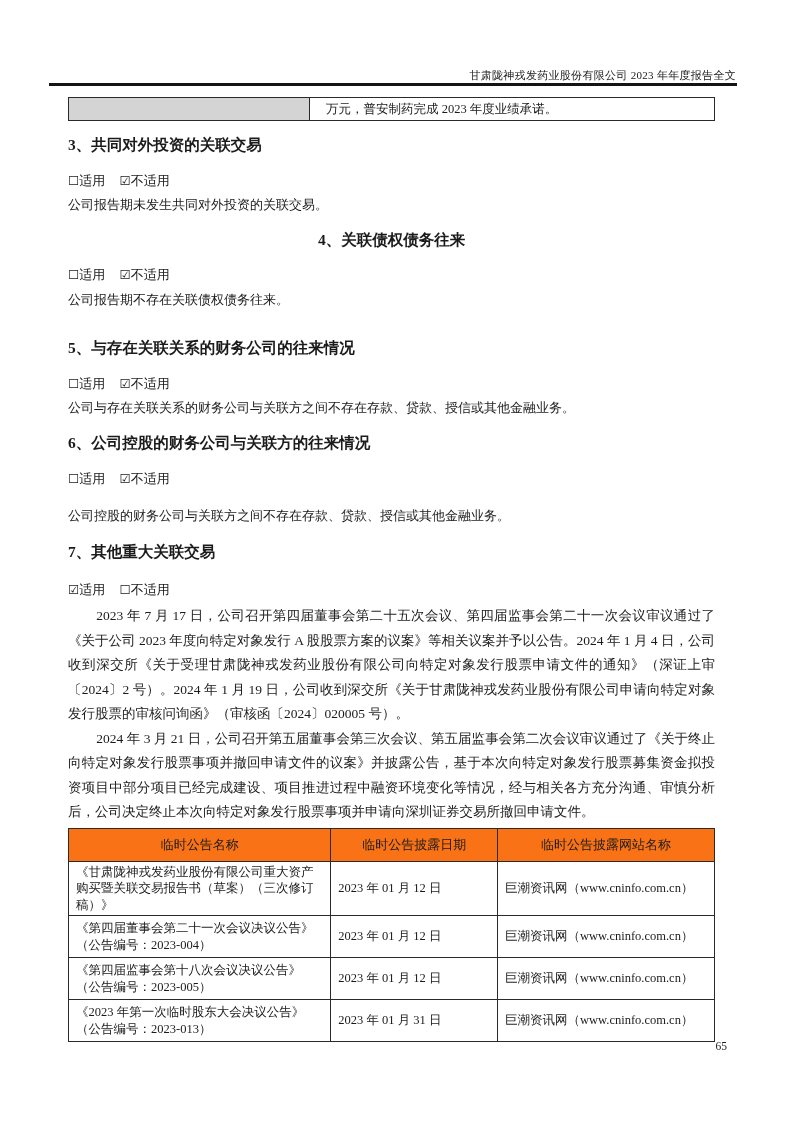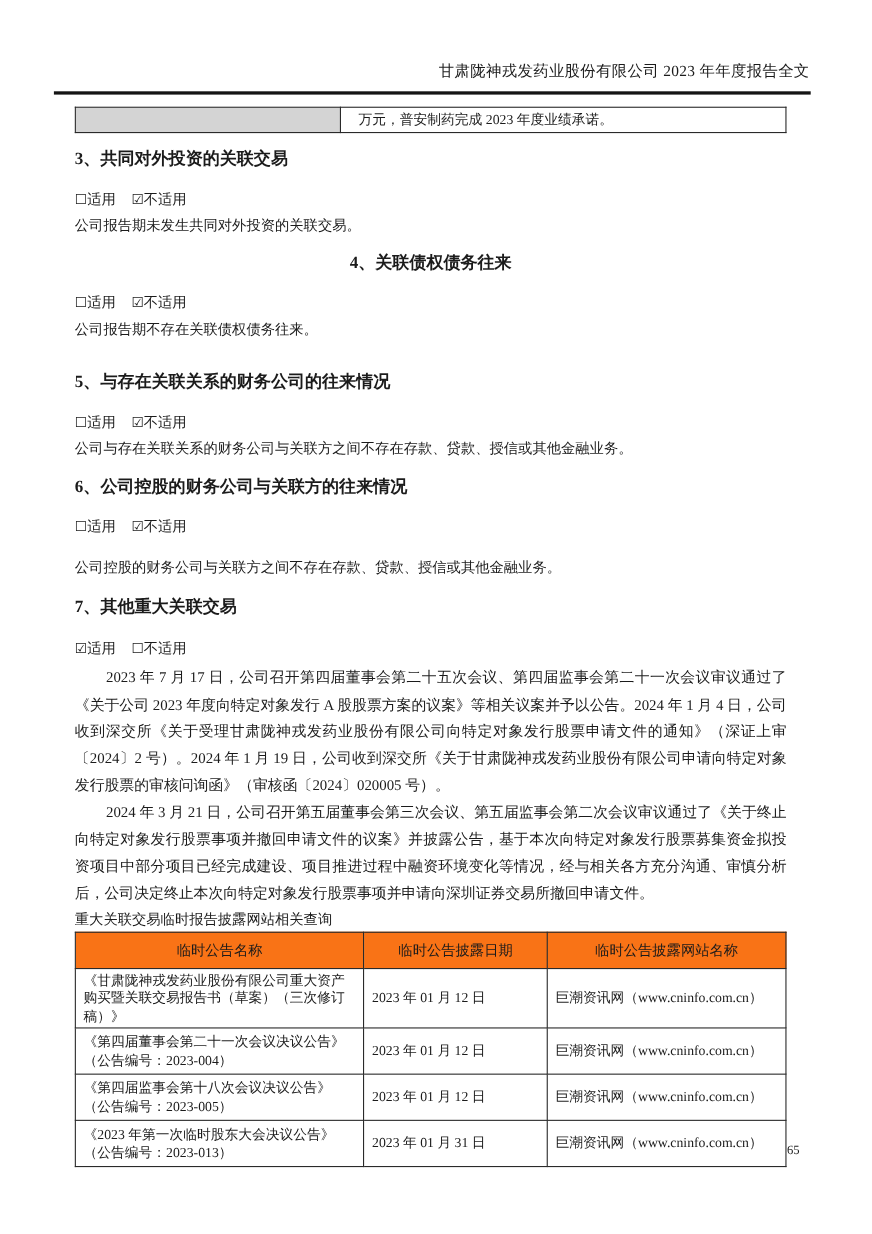--- a/index.html
+++ b/index.html
@@ -2,22 +2,22 @@
 <html><head>
 <meta charset="utf-8">
 <style>
   html,body{margin:0;padding:0;}
   body{
     width:793px;height:1122px;position:relative;background:#ffffff;
     font-family:"Liberation Serif","DejaVu Serif",serif;
     color:#1b1b1b;overflow:hidden;
   }
   .header-title{
-    position:absolute;top:56px;right:57px;
-    font-size:14px;letter-spacing:0.3px;white-space:nowrap;
+    position:absolute;top:68px;right:57px;
+    font-size:11px;letter-spacing:0.3px;white-space:nowrap;
   }
   .header-rule{
     position:absolute;top:83px;left:49px;width:688px;height:3px;background:#141414;
   }
   .content{position:absolute;left:68px;top:97px;width:647px;}
 
   table{border-collapse:collapse;width:100%;table-layout:fixed;}
   td,th{border:1px solid #2a2a2a;}
 
   .frag-table{font-size:12.5px;}
@@ -117,21 +117,20 @@
   <div class="sec-body m-b6">公司控股的财务公司与关联方之间不存在存款、贷款、授信或其他金融业务。</div>
 
   <h3 class="sec-heading m-h7">7、其他重大关联交易</h3>
   <div class="check-line m-c7">
     <span class="check-group"><span class="box-glyph">☑</span><span>适用</span></span>
     <span><span class="box-glyph">☐</span><span>不适用</span></span>
   </div>
   <p class="para para-first">2023 年 7 月 17 日，公司召开第四届董事会第二十五次会议、第四届监事会第二十一次会议审议通过了《关于公司 2023 年度向特定对象发行 A 股股票方案的议案》等相关议案并予以公告。2024 年 1 月 4 日，公司收到深交所《关于受理甘肃陇神戎发药业股份有限公司向特定对象发行股票申请文件的通知》（深证上审〔2024〕2 号）。2024 年 1 月 19 日，公司收到深交所《关于甘肃陇神戎发药业股份有限公司申请向特定对象发行股票的审核问询函》（审核函〔2024〕020005 号）。</p>
   <p class="para">2024 年 3 月 21 日，公司召开第五届董事会第三次会议、第五届监事会第二次会议审议通过了《关于终止向特定对象发行股票事项并撤回申请文件的议案》并披露公告，基于本次向特定对象发行股票募集资金拟投资项目中部分项目已经完成建设、项目推进过程中融资环境变化等情况，经与相关各方充分沟通、审慎分析后，公司决定终止本次向特定对象发行股票事项并申请向深圳证券交易所撤回申请文件。</p>
 
-  <div class="table-caption">重大关联交易临时报告披露网站相关查询</div>
 
   <table class="main-table">
     <tbody>
         <tr>
       <th class="col-name">临时公告名称</th>
       <th class="col-date">临时公告披露日期</th>
       <th class="col-site">临时公告披露网站名称</th>
     </tr>
     <tr class="row-tall">
       <td>《甘肃陇神戎发药业股份有限公司重大资产购买暨关联交易报告书（草案）（三次修订稿）》</td>

